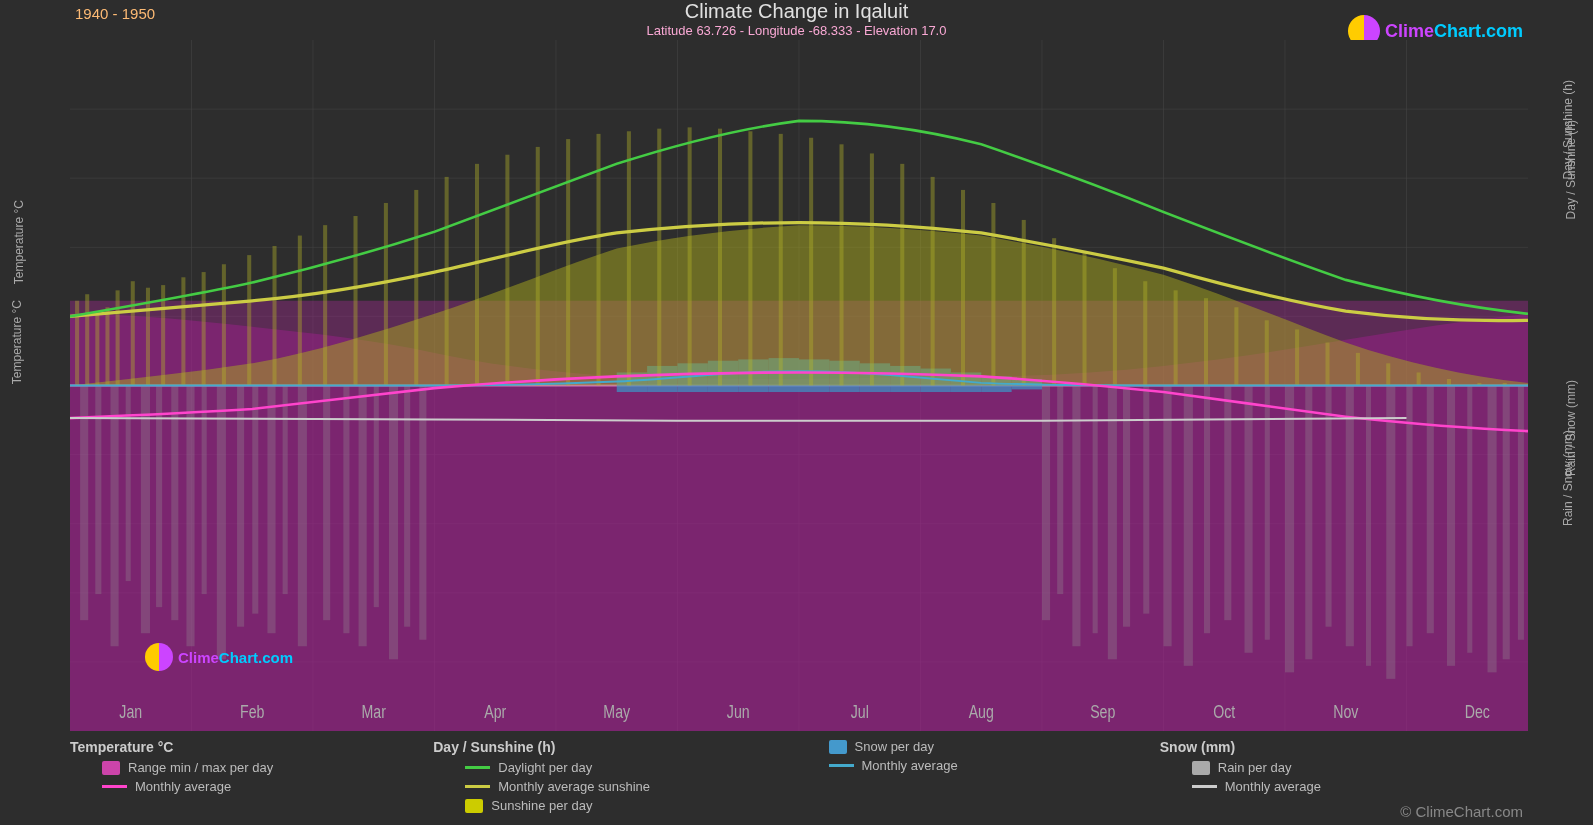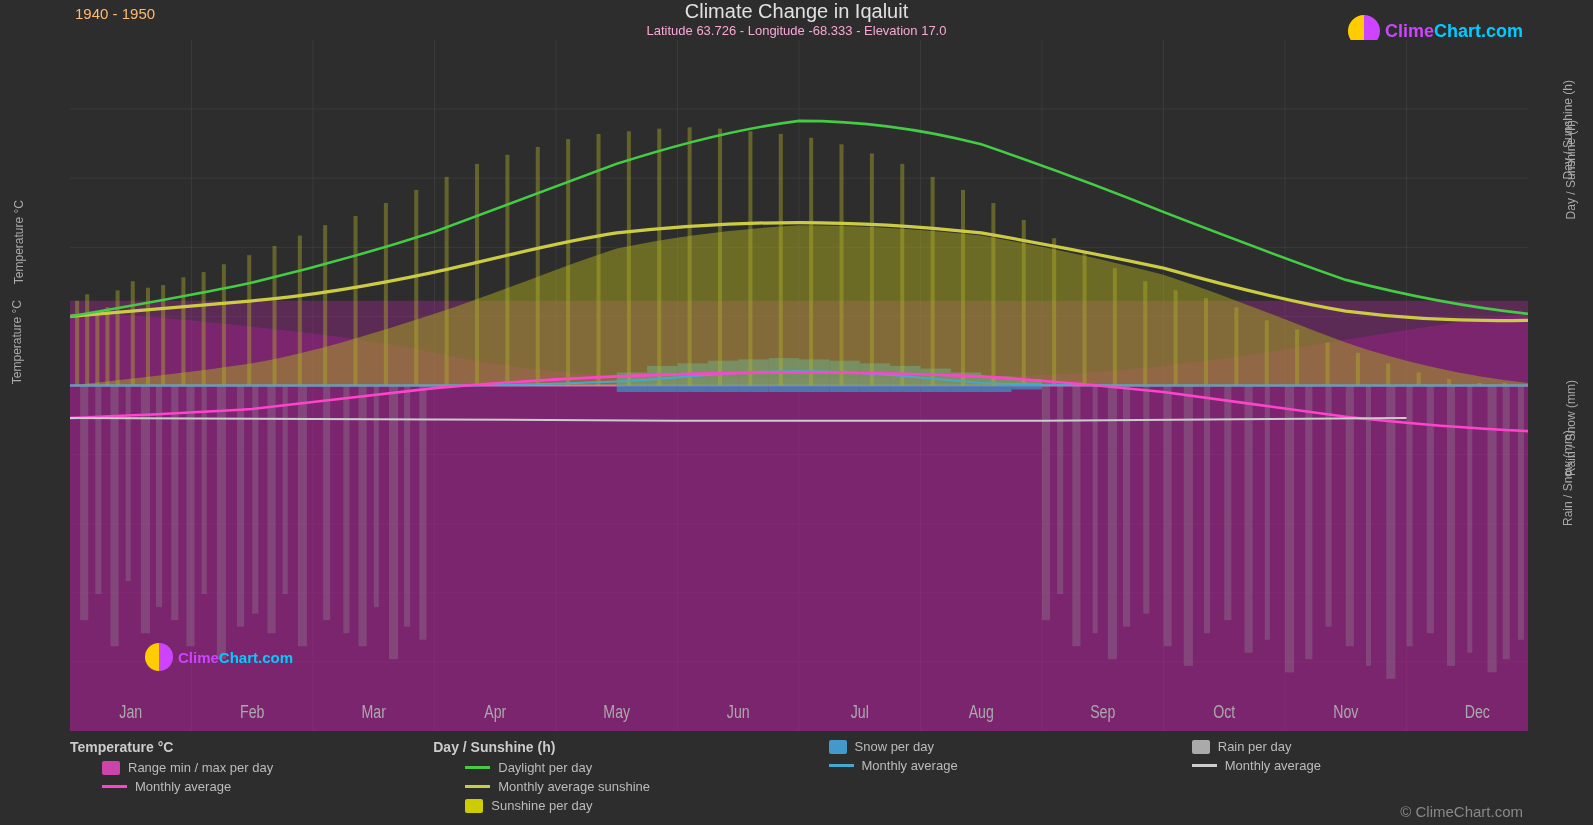--- a/index.html
+++ b/index.html
@@ -472,20 +472,21 @@
         <div class="legend-swatch-box" style="background:#4499cc;"></div>
         <span>Snow per day</span>
       </div>
       <div class="legend-item">
         <div class="legend-swatch-line" style="background:#44aacc;"></div>
         <span>Monthly average</span>
       </div>
     </div>
 
     <div class="legend-group">
+      <div class="legend-title">Snow (mm)</div>
       <div class="legend-item">
         <div class="legend-swatch-box" style="background:#aaaaaa;"></div>
         <span>Rain per day</span>
       </div>
       <div class="legend-item">
         <div class="legend-swatch-line" style="background:#cccccc;"></div>
         <span>Monthly average</span>
       </div>
     </div>
   </div>

